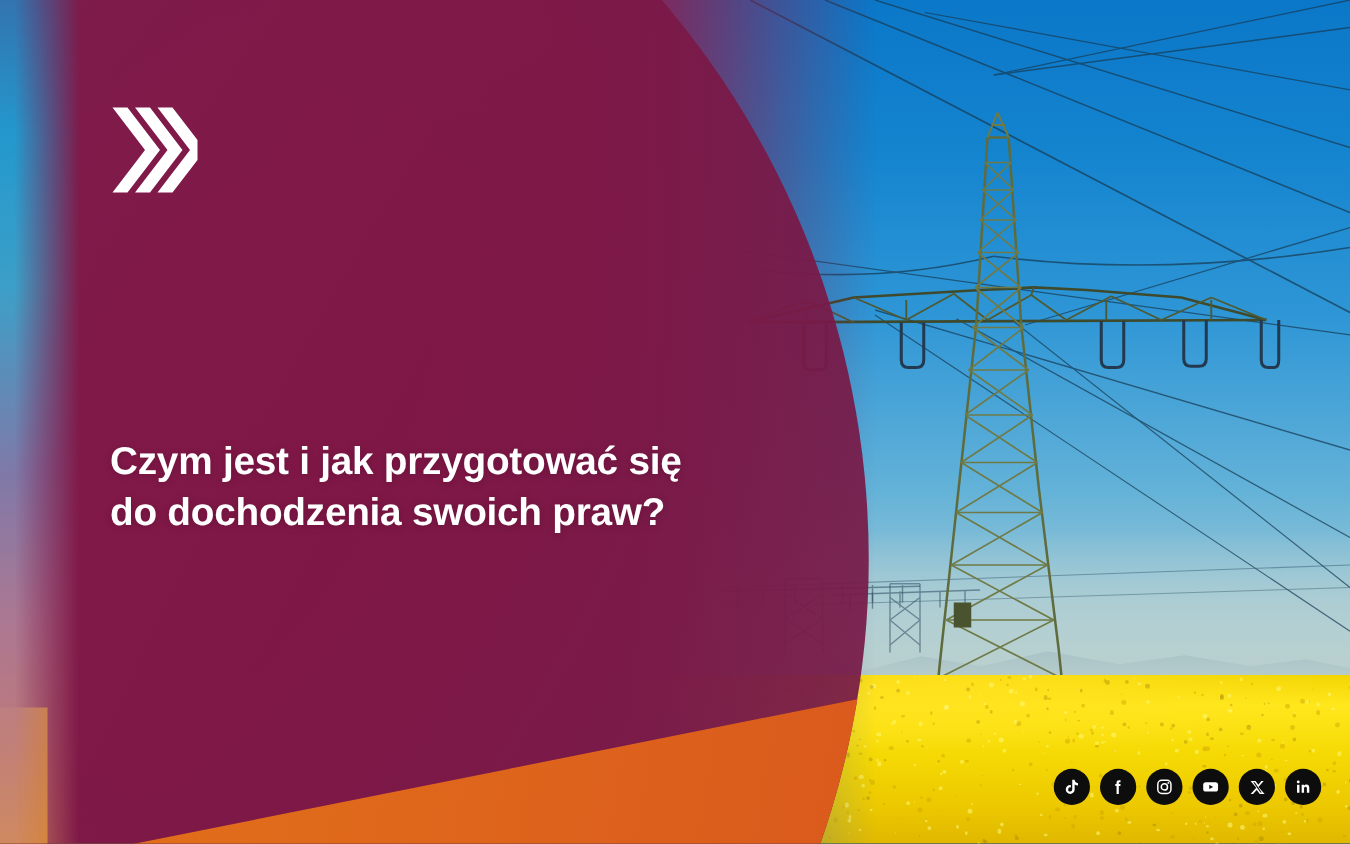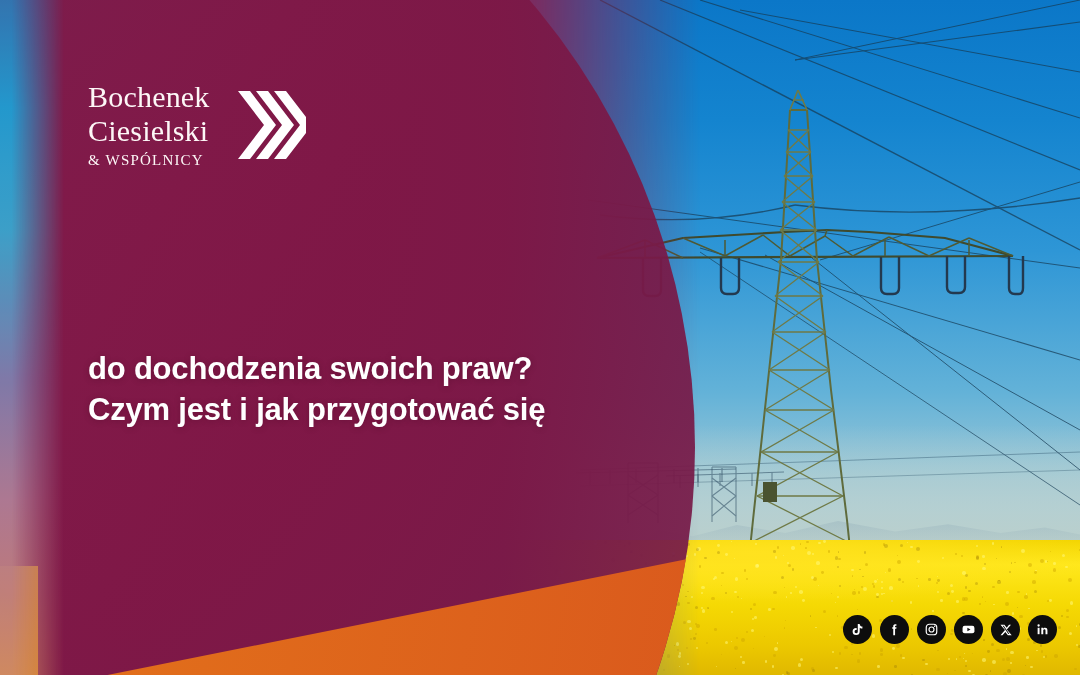--- a/index.html
+++ b/index.html
@@ -1167,38 +1167,33 @@
 
   <div class="panel">
     <div class="panel-grad"></div>
     <div class="panel-bigcircle"></div>
     <div class="panel-orange"></div>
     <div class="panel-orange-left"></div>
     <div class="panel-leftedge"></div>
   </div>
 
   <div class="logo">
-    <div class="logo-words">
-      <div class="logo-l1">Bochenek</div>
-      <div class="logo-l2">Ciesielski</div>
-      <div class="logo-l3">&amp; WSPÓLNICY</div>
-    </div>
     <svg class="chev" viewBox="0 0 72 76">
       <g fill="#ffffff">
         <path d="M2,4 L14,4 L40,38 L14,72 L2,72 L28,38 Z"></path>
         <path d="M20,4 L32,4 L58,38 L32,72 L20,72 L46,38 Z"></path>
         <path d="M38,4 L50,4 L70,30 L70,46 L50,72 L38,72 L64,38 Z"></path>
       </g>
     </svg>
   </div>
 
 
   <div class="subtitle">
+    <div>Czym jest i jak przygotować się</div>
     <div>do dochodzenia swoich praw?</div>
-    <div>Czym jest i jak przygotować się</div>
   </div>
 
   <div class="socials">
 
     <a class="soc">
       <svg width="15" height="15" viewBox="0 0 24 24">
         <path fill="#fff" d="M16.6 5.82A4.28 4.28 0 0 1 15.54 3h-3.09v12.4a2.59 2.59 0 0 1-2.59 2.5 2.59 2.59 0 1 1 .77-5.06V9.66a5.7 5.7 0 0 0-.77-.05 5.69 5.69 0 1 0 5.69 5.69V9.01a7.35 7.35 0 0 0 4.3 1.38V7.3a4.28 4.28 0 0 1-3.25-1.48z"></path>
       </svg>
     </a>
 

